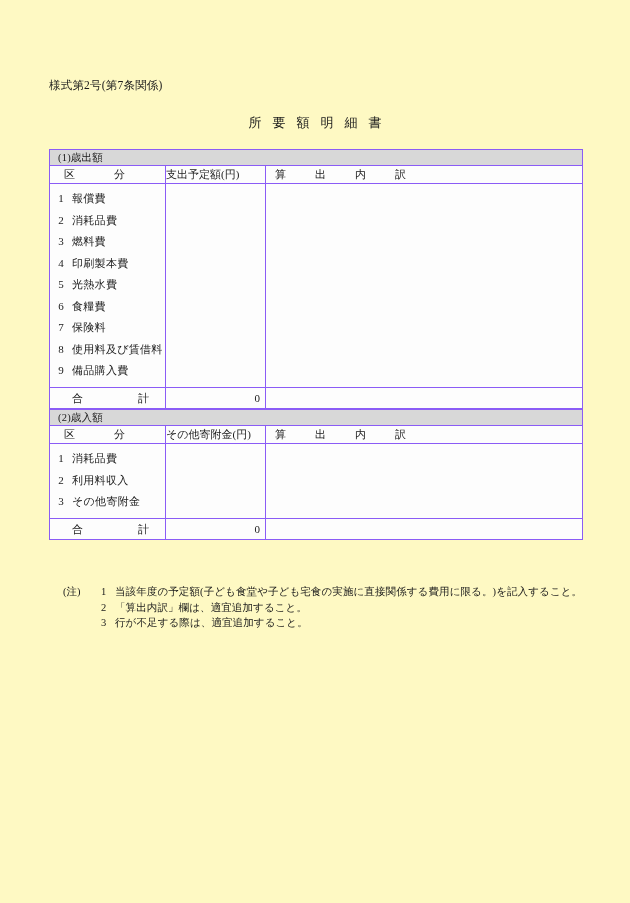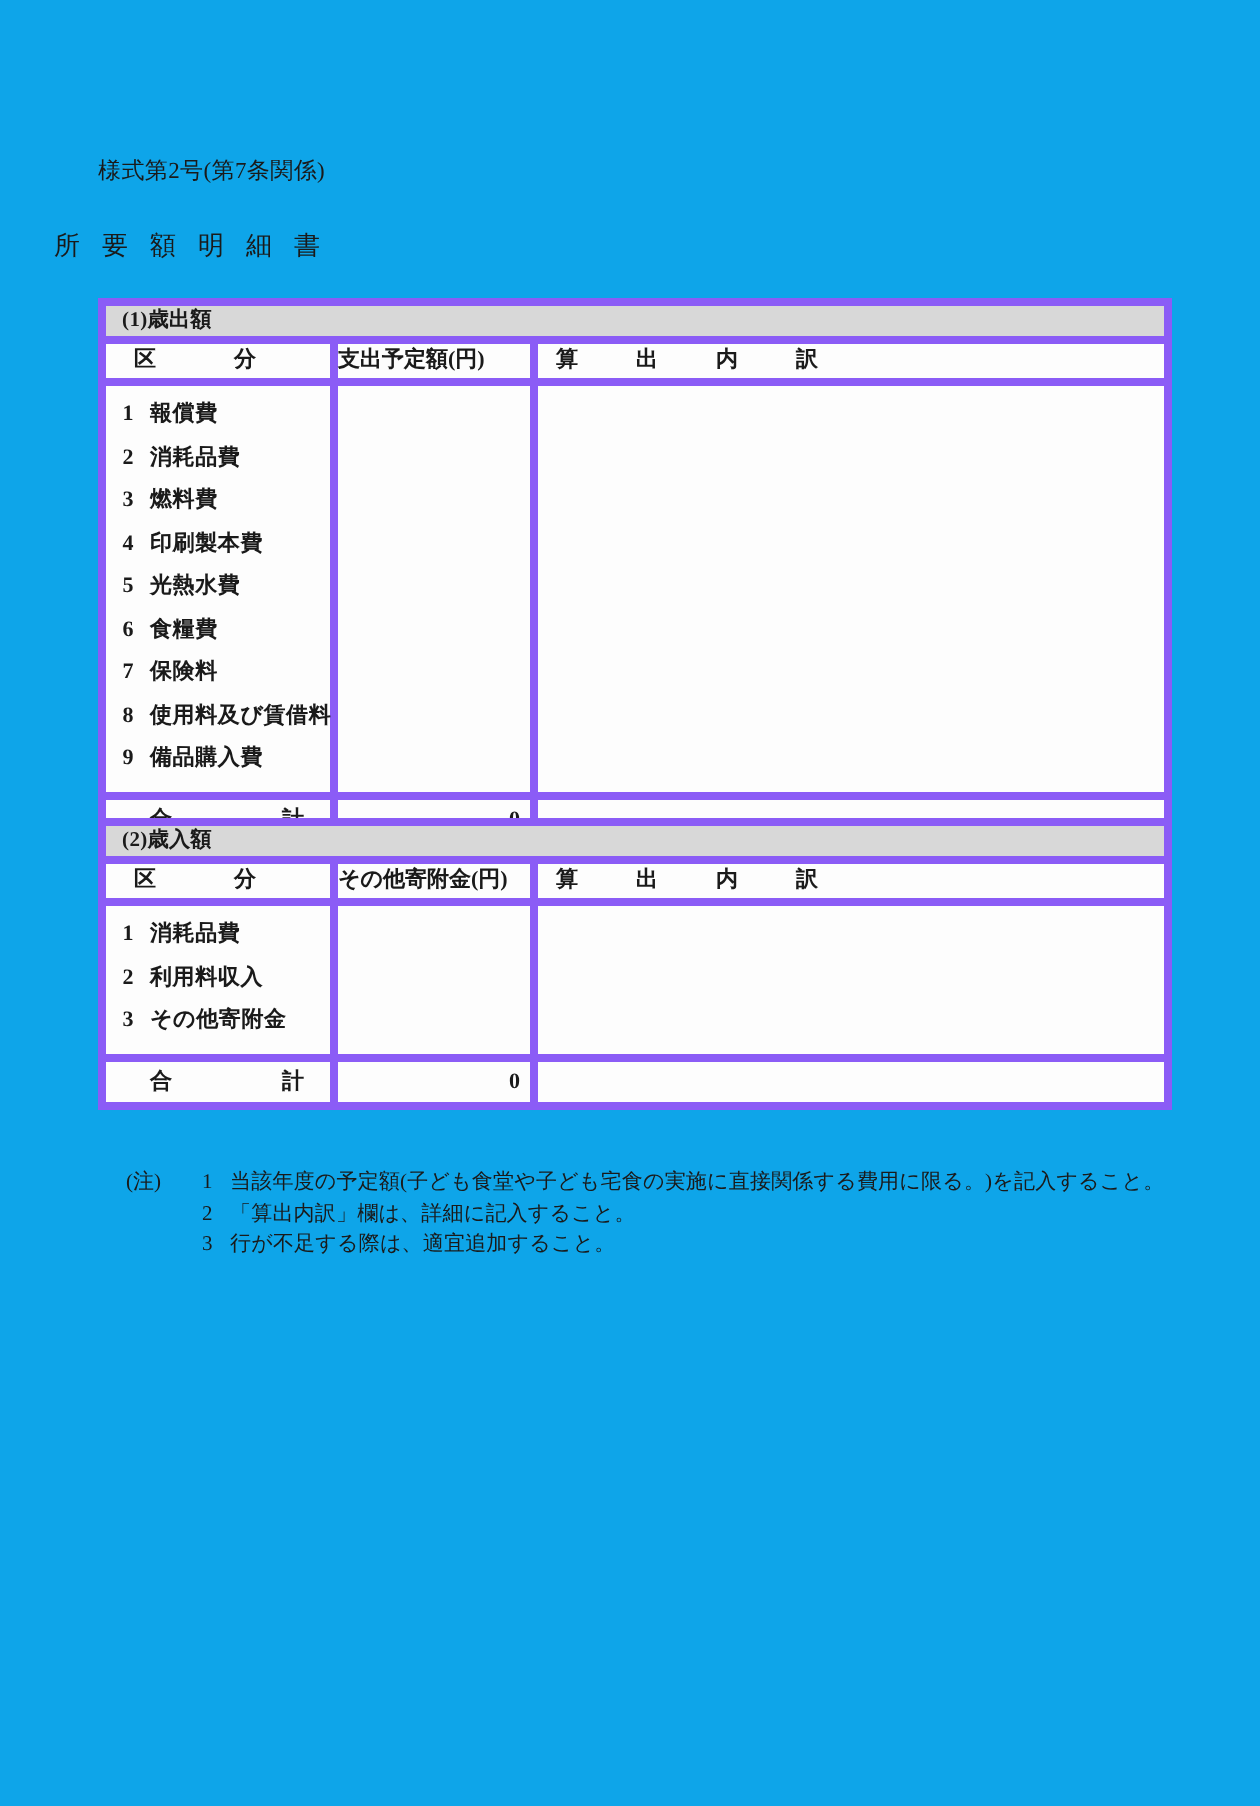--- a/index.html
+++ b/index.html
@@ -13,60 +13,60 @@
     height: 903px;
     position: relative;
     font-family: "Liberation Serif", "DejaVu Serif", serif;
     color: #1a1a1a;
     -webkit-font-smoothing: antialiased;
   }
 
   .page {
     position: absolute;
     inset: 0;
-    background: #0ea5e9;
+    background: #fef9c3;
   }
 
   
   .form-no {
     position: absolute;
     left: 49px;
     top: 78px;
     font-size: 11.5px;
     letter-spacing: 0.2px;
     white-space: nowrap;
   }
 
   
   .doc-title {
     position: absolute;
-    left: 16px;
+    left: 0;
     right: 0;
     top: 114px;
+    text-align: center;
     font-size: 13px;
     letter-spacing: 11px;
     text-indent: 11px;
     white-space: nowrap;
   }
 
   
   .tbl {
     position: absolute;
     left: 49px;
     width: 533px;
     border-collapse: collapse;
     table-layout: fixed;
     font-size: 11px;
   }
   .tbl td {
-    border: 4px solid #8b5cf6;
+    border: 1px solid #8b5cf6;
     padding: 0;
     vertical-align: top;
     background: #fdfdfd;
-    font-weight: bold;
   }
 
   #table-expense { top: 149px; }
   #table-income  { top: 409px; }
 
   
   col.c-kubun { width: 116px; }
   col.c-amount { width: 100px; }
   col.c-detail { width: 317px; }
 
@@ -272,21 +272,21 @@
   <div class="notes">
     <div class="notes-row">
       <div class="notes-tag">(注)</div>
       <div class="notes-list">
         <div class="note-line">
           <span class="note-num">1</span>
           <span class="note-text">当該年度の予定額(子ども食堂や子ども宅食の実施に直接関係する費用に限る。)を記入すること。</span>
         </div>
         <div class="note-line">
           <span class="note-num">2</span>
-          <span class="note-text">「算出内訳」欄は、詳細に記入すること。</span>
+          <span class="note-text">「算出内訳」欄は、適宜追加すること。</span>
         </div>
         <div class="note-line">
           <span class="note-num">3</span>
           <span class="note-text">行が不足する際は、適宜追加すること。</span>
         </div>
       </div>
     </div>
   </div>
 
 </div>

